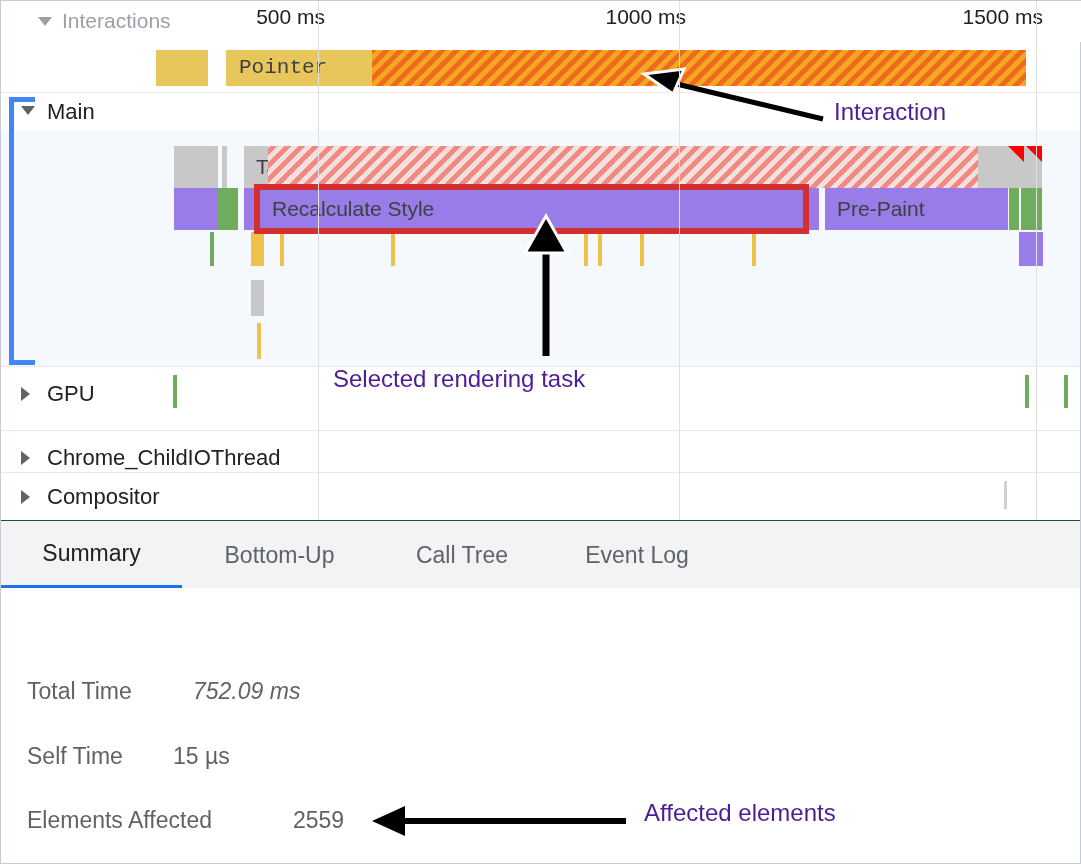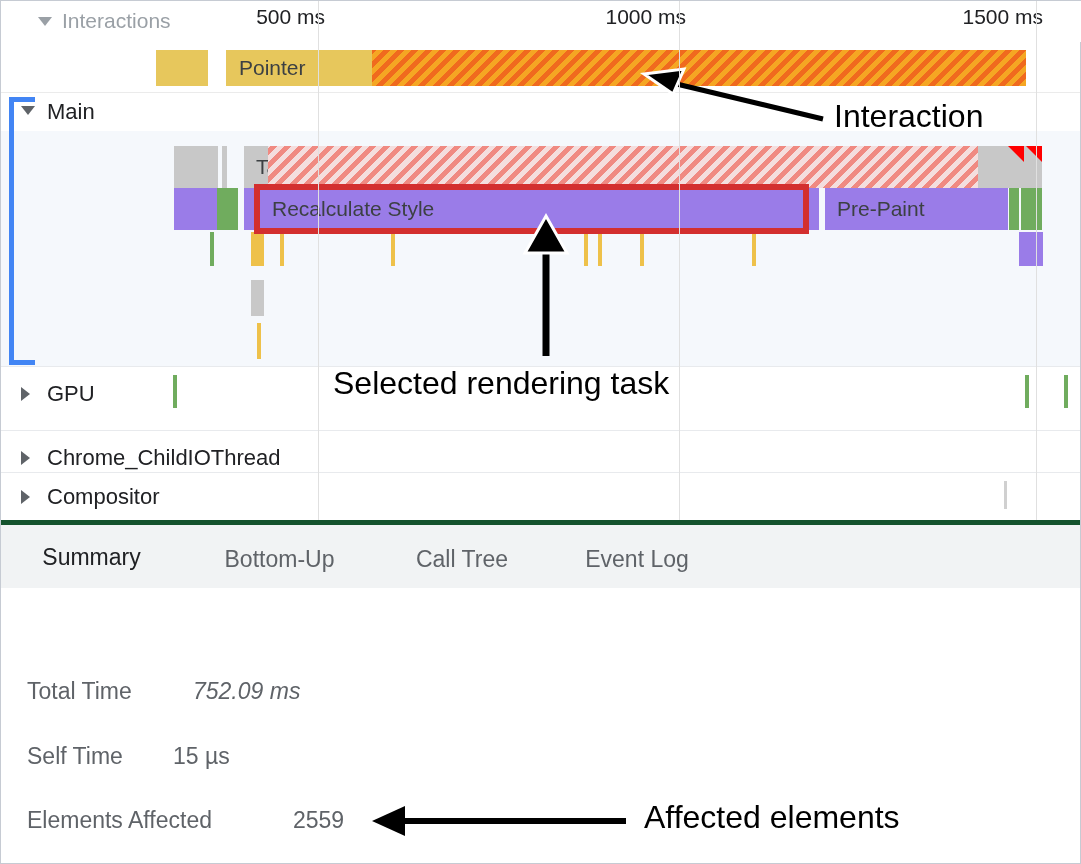--- a/index.html
+++ b/index.html
@@ -42,31 +42,31 @@
 
   
   #selection-outline{position:absolute;border:6px solid #d32f2f;box-sizing:border-box;pointer-events:none;}
 
   
   .thread-row{position:absolute;left:0;width:1079px;background:#fff;border-top:1px solid #e8eaed;}
   .thread-row .tri{position:absolute;left:20px;}
   .thread-row .lbl{position:absolute;left:46px;font-size:22px;color:#202124;white-space:nowrap;}
 
   
-  #tabbar{position:absolute;left:0;top:519px;width:1079px;height:68px;background:#f1f3f4;border-top:5px solid #14532d;}
+  #tabbar{position:absolute;left:0;top:519px;width:1079px;height:68px;background:#f1f3f4;border-top:1px solid #14532d;}
   #tabbar .tab{position:absolute;top:0;height:68px;display:flex;align-items:center;justify-content:center;
     font-size:23px;color:#5f6368;box-sizing:border-box;cursor:default;}
   #tabbar .tab.active{color:#202124;border-bottom:4px solid #1a73e8;}
 
   
   #summary{position:absolute;left:0;top:587px;width:1079px;height:275px;background:#fff;}
   .srow{position:absolute;font-size:23px;color:#5f6368;white-space:nowrap;}
 
   
-  .anno-text{position:absolute;font-size:32px;color:#000000;white-space:nowrap;}
+  .anno-text{position:absolute;font-size:24px;color:#4c1d95;white-space:nowrap;}
   svg.anno{position:absolute;left:0;top:0;width:1081px;height:864px;pointer-events:none;overflow:visible;}
 </style>
 </head>
 <body>
 
 <div id="root">
 
   <div id="ruler">
     <div id="interactions-title">
       <span class="tri-down"></span>
@@ -75,21 +75,21 @@
     <div id="ruler-ticks">
         <div class="tick-label" style="left: 207px; width: 100px; text-align: right;">500 ms</div>
         <div class="tick-label" style="left: 568px; width: 100px; text-align: right;">1000 ms</div>
         <div class="tick-label" style="left: 925px; width: 100px; text-align: right;">1500 ms</div>
       </div>
   </div>
 
   <div id="interactions-track">
     <div id="interaction-bars">
         <div class="ibar" style="left: 155px; width: 52px;"></div>
-        <div class="ibar" style="left: 225px; width: 146px;">
+        <div class="ibar" style="left: 225px; width: 146px; font-family: Liberation Mono, monospace;">
           <div class="txt">Pointer</div>
         </div>
         <div class="hatch-orange" style="left: 371px; width: 654px;"></div>
       </div>
   </div>
 
   <div id="main-header">
     <span class="tri tri-down-dark"></span>
     <span class="lbl">Main</span>
   </div>

